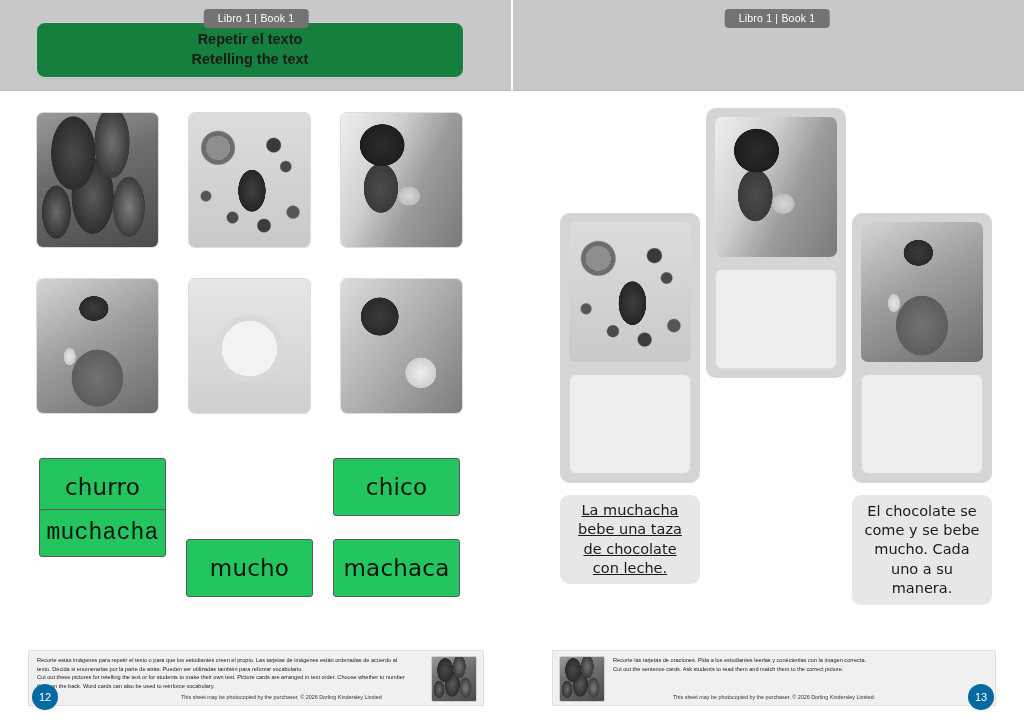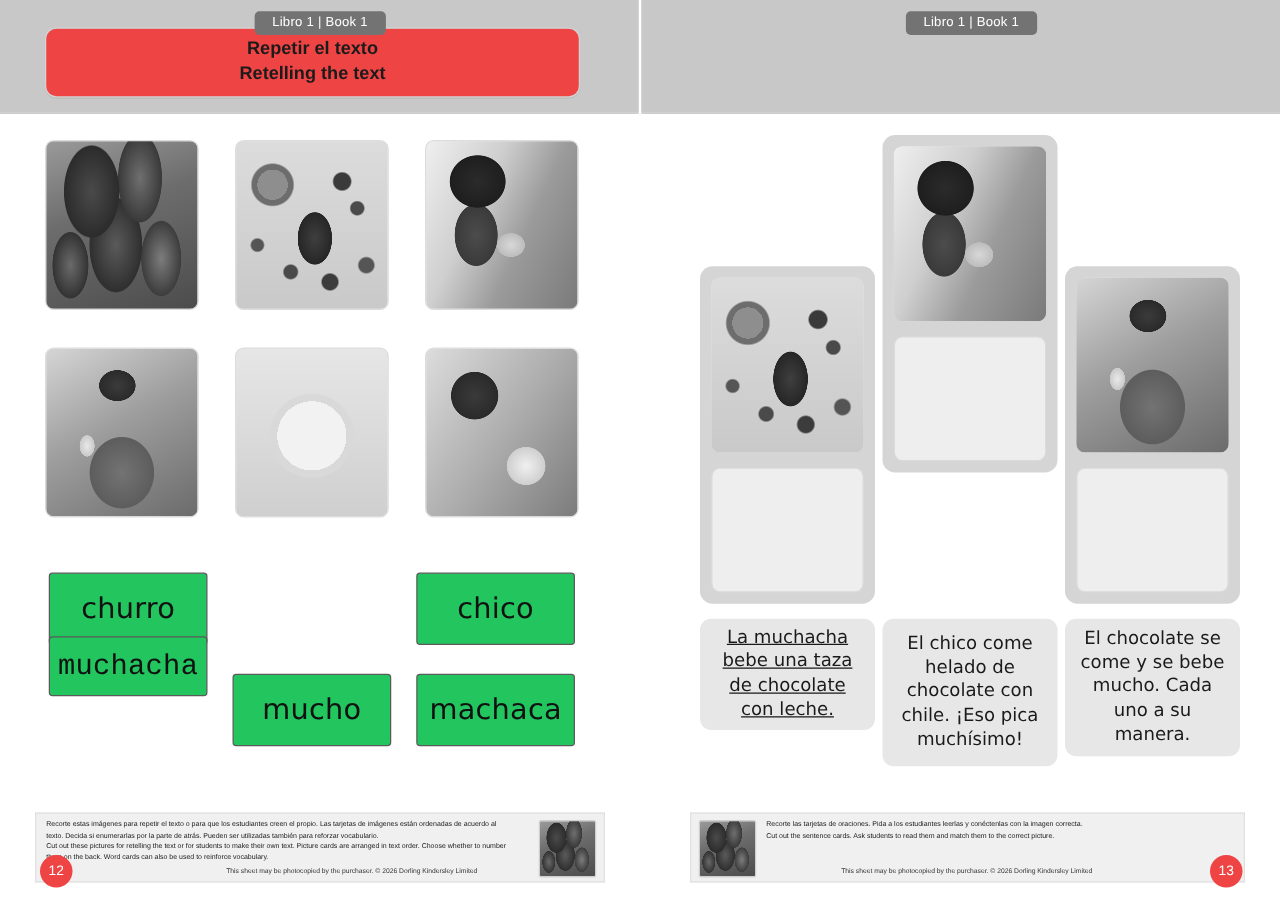--- a/index.html
+++ b/index.html
@@ -24,21 +24,21 @@
   .sheet.right { width:512px; }
 
   
   .header-band {
     position:absolute; top:0; left:0; right:0; height:90px;
     background:#c8c8c8;
   }
   .title-box {
     position:absolute;
     left:36px; right:48px; top:22px; height:56px;
-    background:#ef4444;
+    background:#15803d;
     border:1px solid #d2d2d2;
     border-radius:9px;
     display:flex; flex-direction:column;
     align-items:center; justify-content:center;
     box-shadow:0 1px 0 rgba(0,0,0,0.06);
   }
   .title-es { font-size:14.5px; color:#1b1b1b; font-weight:700; line-height:1.35; }
   .title-en { font-size:14.5px; color:#1b1b1b; font-weight:700; line-height:1.35; }
 
   .book-tab {
@@ -193,21 +193,21 @@
     width:46px; height:46px;
     border:1px solid #cfcfcf;
     border-radius:2px;
     overflow:hidden;
   }
   .page-num {
     position:absolute;
     bottom:14px;
     width:26px; height:26px;
     border-radius:50%;
-    background:#ef4444;
+    background:#0369a1;
     color:#fff;
     font-size:11px;
     display:flex; align-items:center; justify-content:center;margin-top:32px;
   }
   .gutter {
     position:absolute;
     left:511px; top:0; width:2px; height:724px;
     background:#ffffff;
     z-index:5;
   }
@@ -290,21 +290,20 @@
     </div>
 
     <div class="match-card" style="left:340px; top:213px; width:140px; height:270px;">
       <div class="pic" style="height:140px;">
         <div class="ph-inner ph-boy-icecream" style="position:absolute; inset:0;"></div>
       </div>
       <div class="blank" style="height:100px;"></div>
     </div>
 
     <div class="sentence-card" style="left:48px; top:495px; width:140px; height:89px;text-decoration:underline;">La muchacha bebe una taza de chocolate con leche.</div>
-    <div class="sentence-card" style="left:194px; top:495px; width:140px; height:118px;">El chico come helado de chocolate con chile. ¡Eso pica muchísimo!</div>
     <div class="sentence-card" style="left:340px; top:495px; width:140px; height:110px;">El chocolate se come y se bebe mucho. Cada uno a su manera.</div>
 
     <div class="footer" style="left:40px; right:28px;">
       <div class="footer-thumb" style="left:6px;">
         <div class="ph-inner ph-cacao-pods" style="position:absolute; inset:0;"></div>
       </div>
       <div class="footer-text" style="left:60px; width:360px;">Recorte las tarjetas de oraciones. Pida a los estudiantes leerlas y conéctenlas con la imagen correcta.
 Cut out the sentence cards. Ask students to read them and match them to the correct picture.</div>
       <div class="footer-copy" style="left:120px;">This sheet may be photocopied by the purchaser. © 2026 Dorling Kindersley Limited</div>
     </div>

